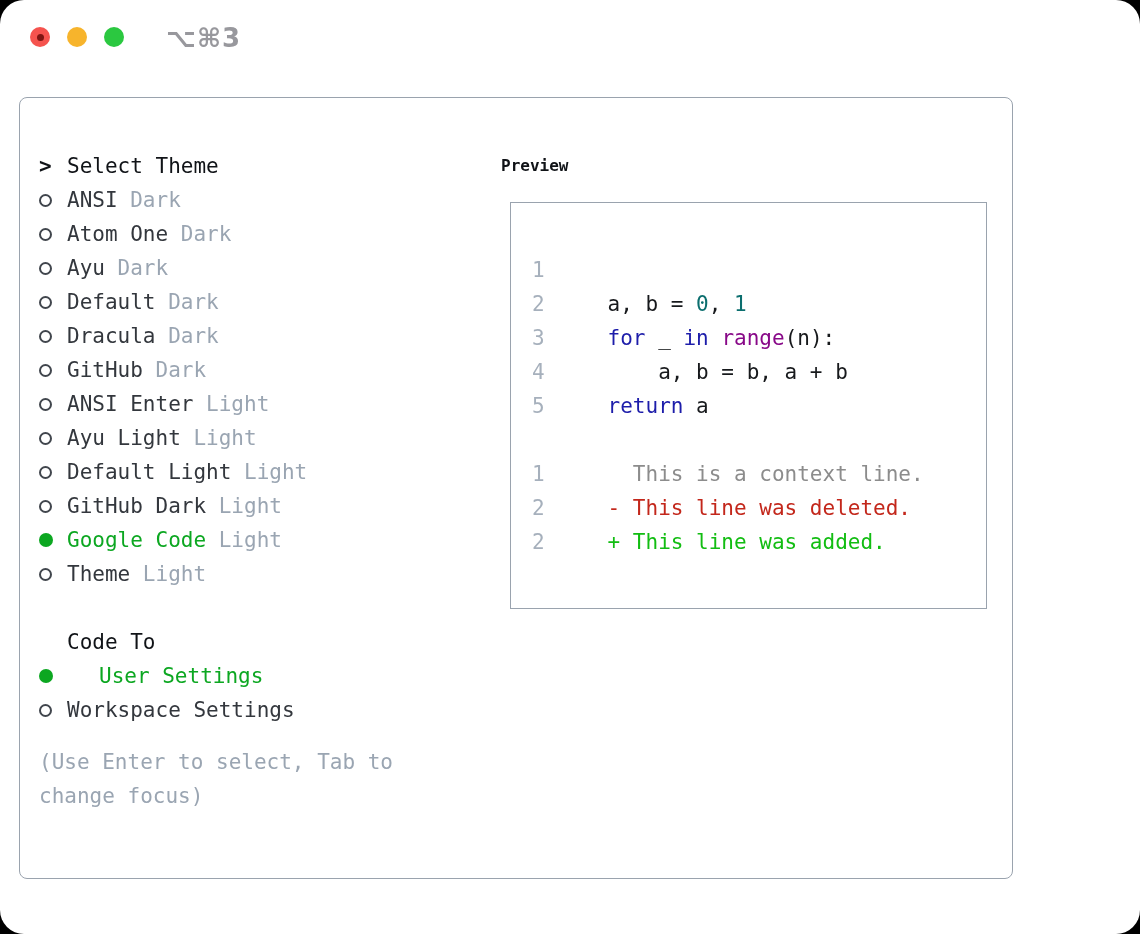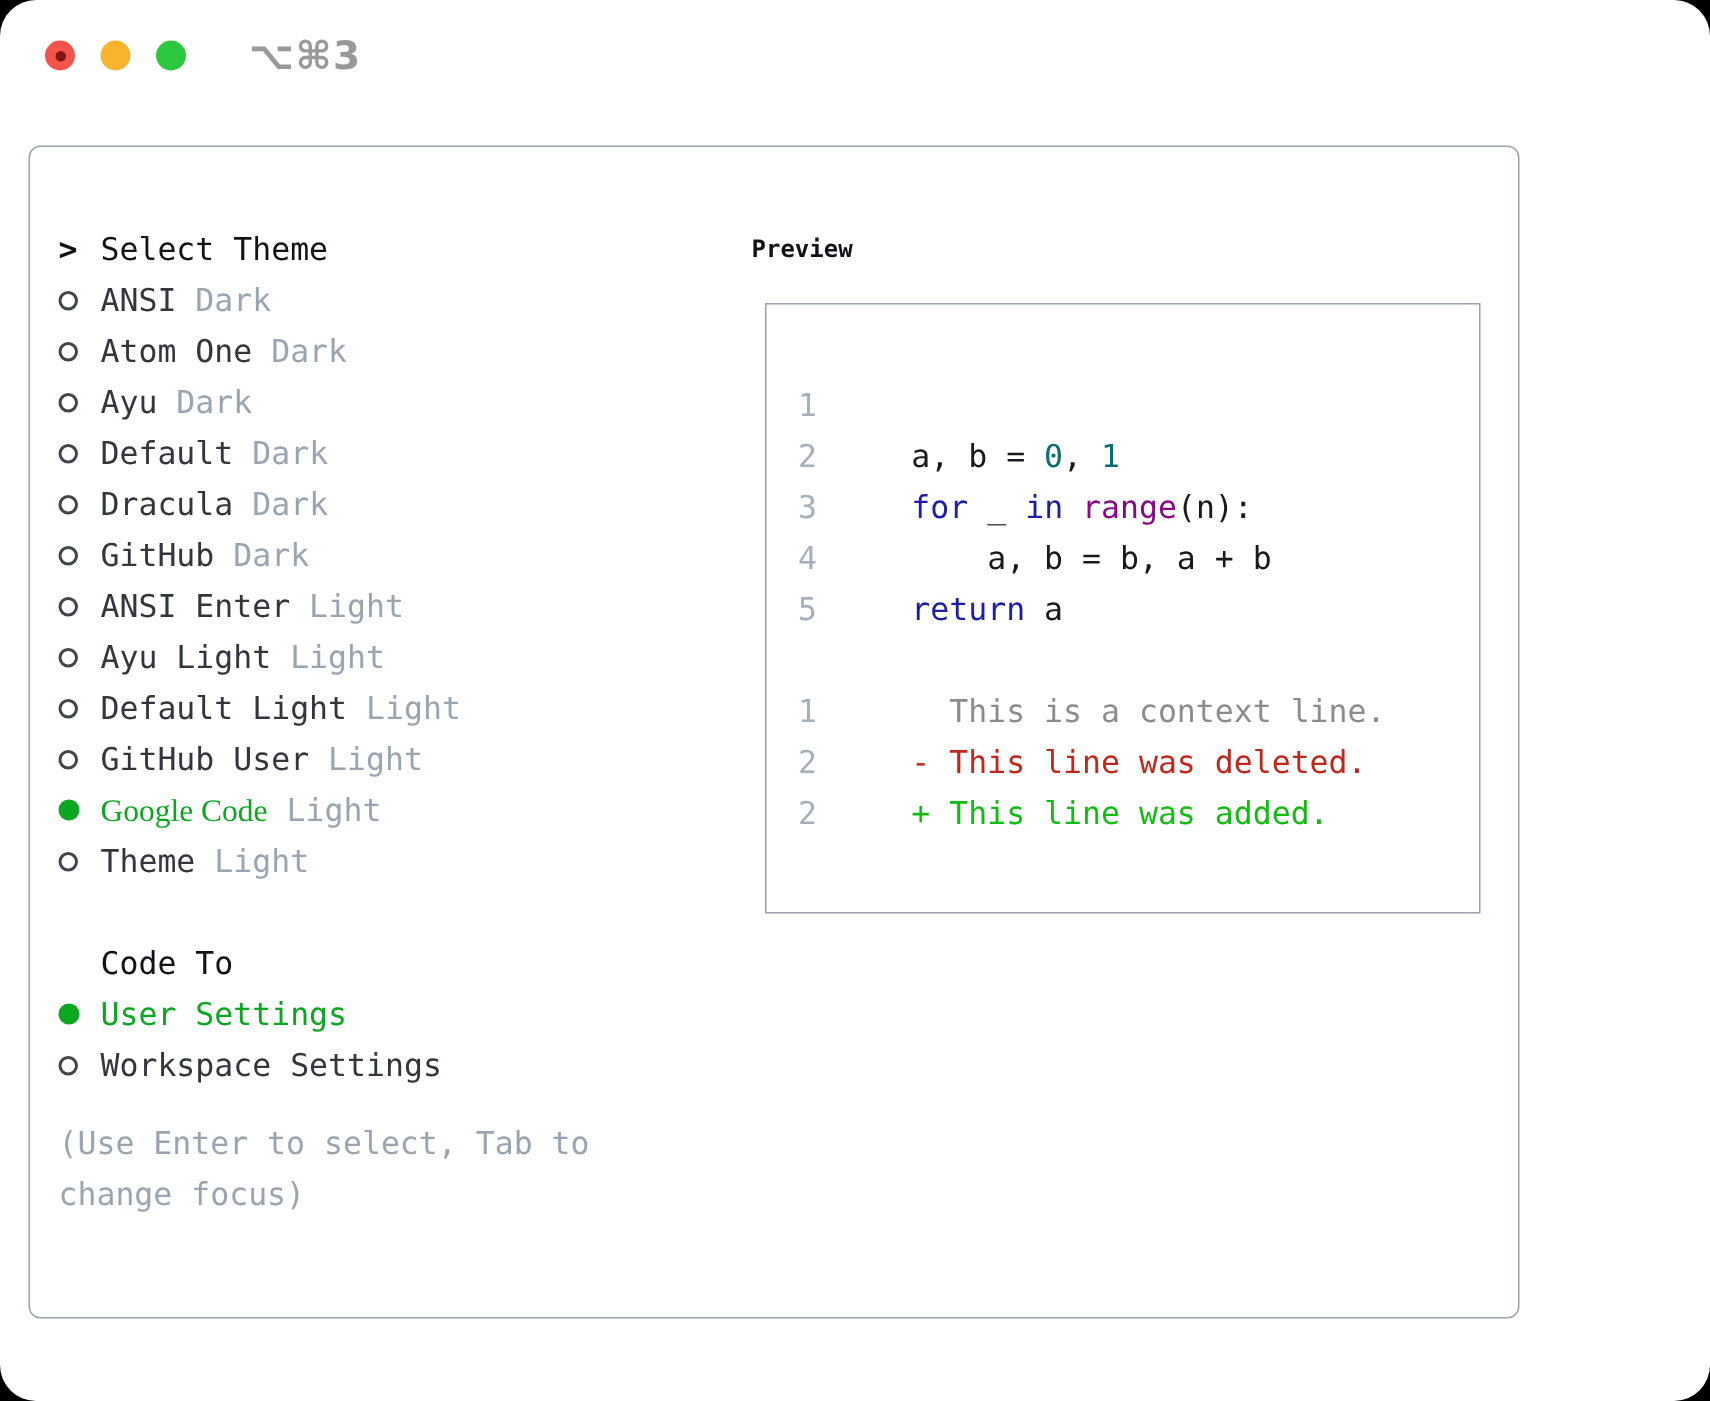--- a/index.html
+++ b/index.html
@@ -32,25 +32,25 @@
          border:1.5px solid var(--panel_border);border-radius:8px;background:var(--window_bg);}
   .left-col{position:absolute;left:19px;top:51px;width:440px;
             font-size:21px;line-height:34px;color:var(--text_primary);}
   .row{display:flex;align-items:center;height:34px;white-space:pre;}
   .marker{width:28px;display:inline-flex;align-items:center;flex:0 0 28px;}
   .chevron{font-weight:700;color:var(--text_heading);}
   .dot{width:13px;height:13px;border-radius:50%;border:2px solid #41464d;display:inline-block;}
   .dot.filled{border:none;background:var(--ui_green);width:14px;height:14px;}
   .head-label{font-weight:400;color:var(--text_heading);}
   .tname{color:var(--text_primary);}
-  .tname.sel{color:var(--ui_green);font-family:Liberation Serif, serif;}
+  .tname.sel{color:var(--ui_green);}
   .variant{color:var(--text_muted);margin-left:1ch;}
   .spacer{height:34px;}
   .apply-label{color:var(--text_heading);}
-  .opt-label.sel{color:var(--ui_green);}
+  .opt-label.sel{color:var(--ui_green);margin-left:32px;}
   .hint{margin-top:18px;width:400px;color:var(--text_muted);line-height:34px;}
   
   .preview-label{position:absolute;left:481px;top:51px;font-size:16px;line-height:34px;
                  font-weight:700;color:var(--text_heading);}
   .preview-box{position:absolute;left:490px;top:104px;width:477px;height:407px;
                border:1.5px solid var(--panel_border);background:var(--window_bg);
                padding:50px 0 0 21px;overflow:hidden;}
   .crow{display:flex;height:34px;font-size:21px;line-height:34px;}
   .ln{width:25px;flex:0 0 25px;color:var(--ln);}
   .ctext{white-space:pre;color:var(--pl);}
@@ -81,21 +81,21 @@
       <div>
           <div class="row"><span class="marker"><span class="dot"></span></span><span class="tname">ANSI</span><span class="variant">Dark</span></div>
           <div class="row"><span class="marker"><span class="dot"></span></span><span class="tname">Atom One</span><span class="variant">Dark</span></div>
           <div class="row"><span class="marker"><span class="dot"></span></span><span class="tname">Ayu</span><span class="variant">Dark</span></div>
           <div class="row"><span class="marker"><span class="dot"></span></span><span class="tname">Default</span><span class="variant">Dark</span></div>
           <div class="row"><span class="marker"><span class="dot"></span></span><span class="tname">Dracula</span><span class="variant">Dark</span></div>
           <div class="row"><span class="marker"><span class="dot"></span></span><span class="tname">GitHub</span><span class="variant">Dark</span></div>
           <div class="row"><span class="marker"><span class="dot"></span></span><span class="tname">ANSI Enter</span><span class="variant">Light</span></div>
           <div class="row"><span class="marker"><span class="dot"></span></span><span class="tname">Ayu Light</span><span class="variant">Light</span></div>
           <div class="row"><span class="marker"><span class="dot"></span></span><span class="tname">Default Light</span><span class="variant">Light</span></div>
-          <div class="row"><span class="marker"><span class="dot"></span></span><span class="tname">GitHub User</span><span class="variant">Light</span></div>
+          <div class="row"><span class="marker"><span class="dot"></span></span><span class="tname">GitHub Dark</span><span class="variant">Light</span></div>
           <div class="row"><span class="marker"><span class="dot filled"></span></span><span class="tname sel">Google Code</span><span class="variant">Light</span></div>
           <div class="row"><span class="marker"><span class="dot"></span></span><span class="tname">Theme</span><span class="variant">Light</span></div>
         </div>
 
       <div class="spacer"></div>
 
       <div class="row">
         <span class="marker"></span>
         <span class="apply-label">Code To</span>
       </div>

